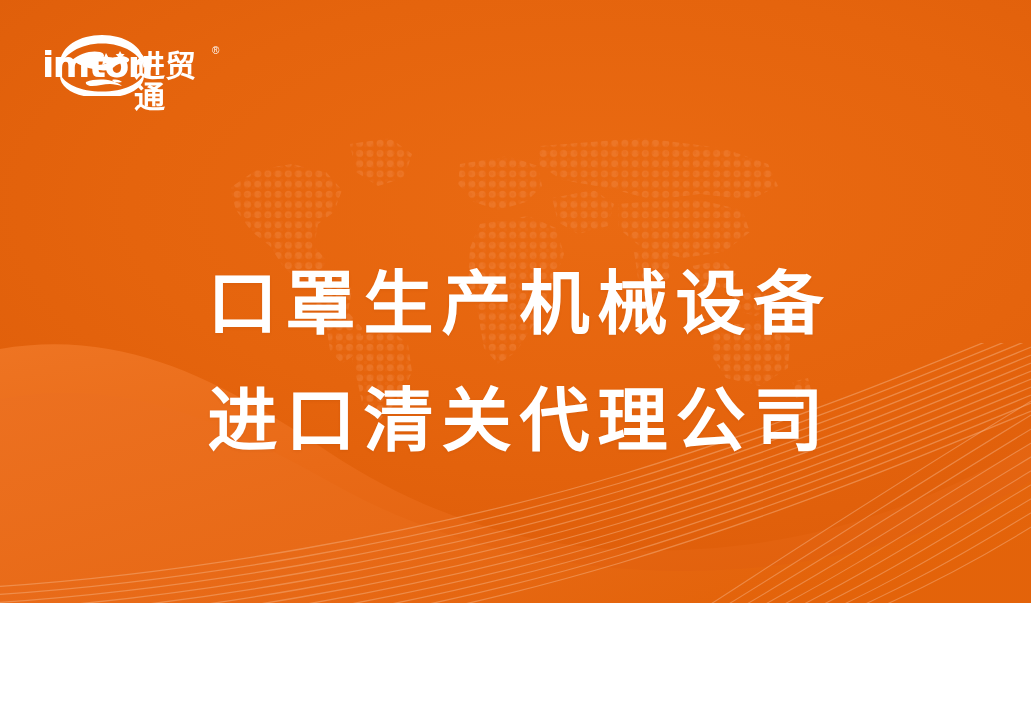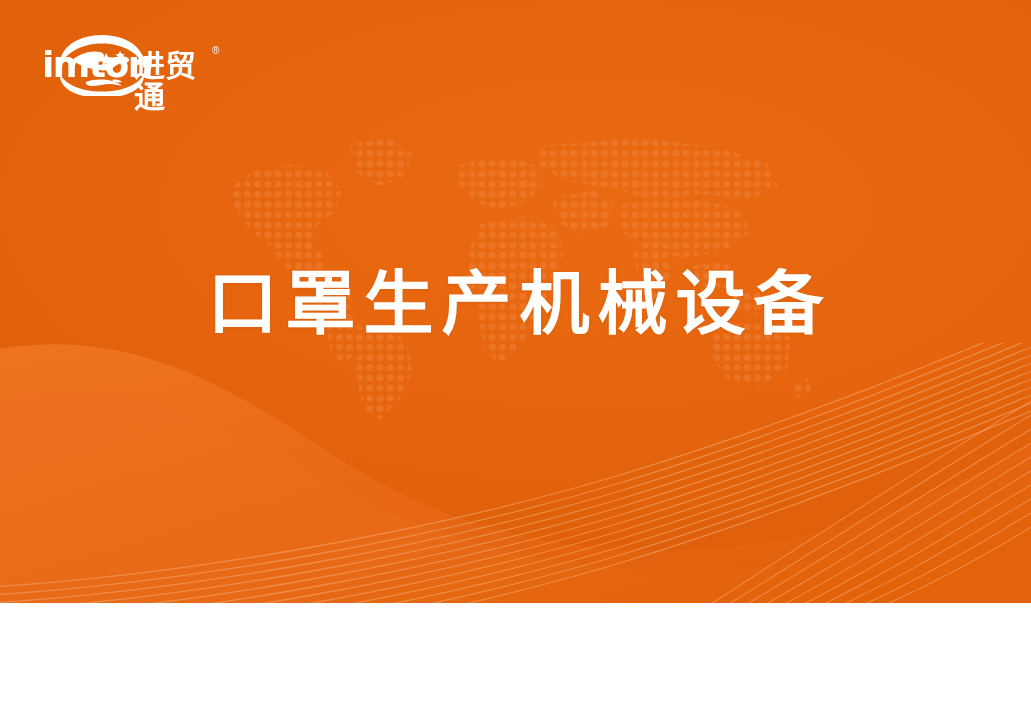--- a/index.html
+++ b/index.html
@@ -260,15 +260,16 @@
         </g>
       </svg>
     </span>
     <span class="logo-wordmark">imton</span>
     <span class="logo-cn">进贸通</span>
     <span class="logo-reg">®</span>
   </div>
 
   <div class="headline">
     <span class="headline-line">口罩生产机械设备</span>
+    <span class="headline-line">进口清关代理公司</span>
   </div>
 
 </div>
 
 </body></html>

